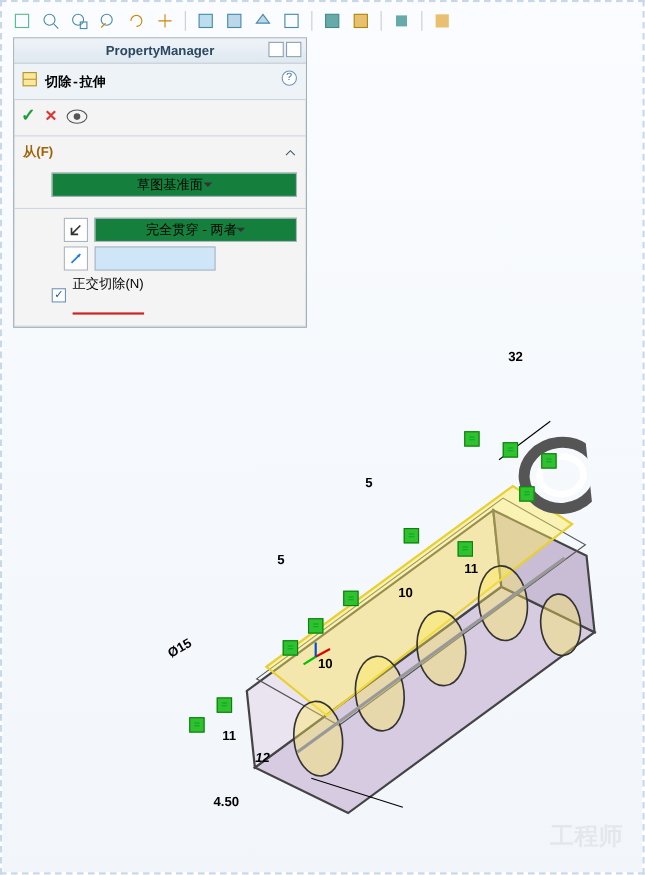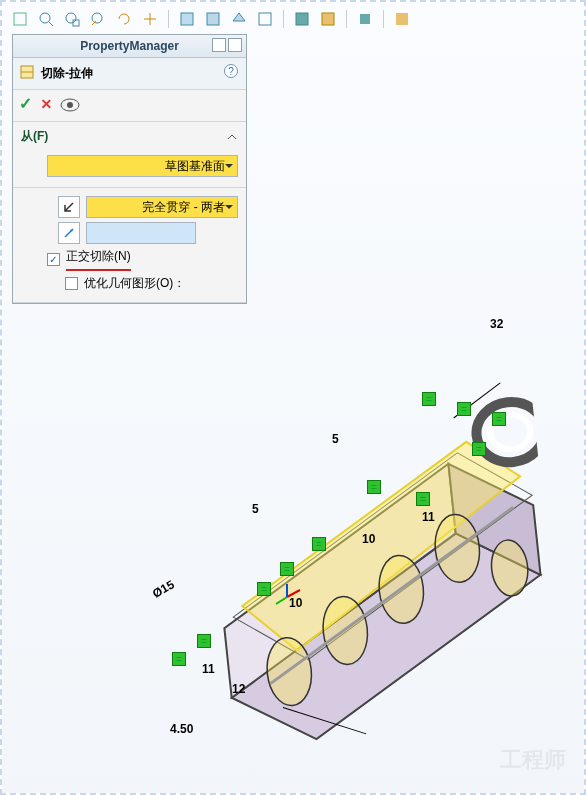--- a/index.html
+++ b/index.html
@@ -35,21 +35,21 @@
     position: absolute; top: 4px; left: 10px; right: 10px; height: 26px;
     display: flex; align-items: center; gap: 10px;
     z-index: 2;
   }
   .tb-icon { width: 16px; height: 16px; display: inline-flex; align-items: center; justify-content: center; }
   .tb-icon svg { width: 16px; height: 16px; }
   .tb-sep { width: 1px; height: 18px; background: #ccc; }
 
   
   .panel {
-    position: absolute; left: 10px; top: 32px; width: 235px;
+    position: absolute; left: 10px; top: 32px; width: 267px;
     background: #f4f4f4;
     border: 1px solid #9aa8b2;
     z-index: 3;
   }
   .panel-title {
     background: linear-gradient(#eef3f8,#dfe8f0);
     border-bottom: 1px solid #b9c4cd;
     padding: 4px 6px;
     display: flex; align-items: center; justify-content: center;
     position: relative;
@@ -57,66 +57,67 @@
   .panel-title-text { font-weight: bold; color: #2c4860; }
   .panel-title-icons { position: absolute; right: 4px; top: 3px; display: flex; gap: 2px; }
   .pt-ico { width: 14px; height: 14px; border: 1px solid #8aa0b0; background: #fff; }
 
   .feature-header {
     display: flex; align-items: center; gap: 6px;
     padding: 6px;
     border-bottom: 1px solid #cdd6de;
     background: #eef3f8;
     position: relative;
+    font-family: Liberation Mono, monospace;
   }
   .feature-header .qmark {
     position: absolute; right: 8px; top: 6px;
     width: 14px; height: 14px; border: 1px solid #6f93b8; border-radius: 7px;
     display: flex; align-items: center; justify-content: center;
     font-size: 10px; color: #3a6da7; background: #fff;
   }
   .ok-cancel {
     display: flex; align-items: center; gap: 8px;
     padding: 4px 6px 8px 6px;
     border-bottom: 1px solid #cdd6de;
   }
   .ok { color: #1e9e3e; font-size: 16px; font-weight: bold; }
   .cancel { color: #d33; font-size: 14px; font-weight: bold; }
   .preview-eye { width: 18px; height: 12px; }
 
   .section { border-bottom: 1px solid #cdd6de; }
   .sec-head {
     display: flex; align-items: center; justify-content: space-between;
     padding: 6px 8px 2px 8px;
-    font-weight: bold; color: #14532d;
+    font-weight: bold; color: #a16207;
   }
   .chev { width: 12px; height: 12px; display: inline-block; }
   .sec-body { padding: 4px 8px 10px 8px; }
   .select {
     width: 100%; height: 22px;
-    border: 1px solid #a8b4bf; background: #fde047;
-    display: flex; align-items: center; justify-content: flex-end;
+    border: 1px solid #a8b4bf; background: #15803d;
+    display: flex; align-items: center; justify-content: center;
     padding: 0 4px;
     position: relative;
   }
   .select .arrow { border: 4px solid transparent; border-top-color: #333; margin-top: 4px; }
   .row { display: flex; align-items: center; gap: 6px; margin-top: 4px; padding-left: 37px; }
   .row-indent { padding-left: 26px; }
   .mini-btn {
     width: 22px; height: 22px; border: 1px solid #a8b4bf; background: #fff;
     display: flex; align-items: center; justify-content: center;
   }
   .input-thin {
     width: 110px; height: 22px; border: 1px solid #a8b4bf; background: #fff;
     padding: 0 4px;
   }
   .input-sel { background: #cfe6f8; }
   .chk { width: 13px; height: 13px; border: 1px solid #6f93b8; background: #fff; display: inline-flex; align-items: center; justify-content: center; font-size: 10px; color: #0b5aa8; vertical-align: middle; }
   .chk.checked::after { content: "✓"; }
-  .underline-red { border-bottom: 2px solid #d02222; padding-bottom: 4px; }
+  .underline-red { border-bottom: 2px solid #d02222; padding-bottom: 17px; }
 
   .dim-label {
     position: absolute; font-size: 12px; font-weight: bold; color: #000;
     background: transparent;
   }
   .rel-sym {
     position: absolute; width: 14px; height: 14px;
     background: #30c030; border: 1px solid #0c7f0c;
   }
   .rel-sym::after {
@@ -152,30 +153,30 @@
   <ellipse cx="250" cy="295" rx="22" ry="34" fill="rgba(255,235,90,.4)" stroke="#333" stroke-width="1.5"></ellipse>
   <ellipse cx="300" cy="320" rx="18" ry="28" fill="rgba(255,235,90,.4)" stroke="#333" stroke-width="1.5"></ellipse>
 
   <line x1="50" y1="410" x2="310" y2="260" stroke="#999" stroke-width="3"></line>
 
   <line x1="260" y1="165" x2="310" y2="135" stroke="#000" stroke-width="1"></line>
   <line x1="60" y1="435" x2="140" y2="470" stroke="#000" stroke-width="1"></line>
 </svg>
 </div>
 
-<div class="dim-label" style="left:460px; top:315px;margin-left:28px;">32</div>
+<div class="dim-label" style="left:460px; top:315px;">32</div>
 <div class="dim-label" style="left:330px; top:430px;">5</div>
 <div class="dim-label" style="left:360px; top:530px;">10</div>
 <div class="dim-label" style="left:420px; top:508px;">11</div>
 <div class="dim-label" style="left:250px; top:500px;">5</div>
 <div class="dim-label" style="left:287px; top:594px;">10</div>
 <div class="dim-label" style="left:200px; top:660px;">11</div>
 <div class="dim-label" style="left:150px; top:580px; transform:rotate(-30deg);">Ø15</div>
-<div class="dim-label" style="left:230px; top:680px;">12</div>
-<div class="dim-label" style="left:168px; top:720px;">4.50</div>
+<div class="dim-label" style="left:230px; top:680px;font-style:italic;">12</div>
+<div class="dim-label" style="left:192px; top:720px;">4.50</div>
 
 <div class="rel-sym" style="left:420px; top:390px;"></div>
 <div class="rel-sym" style="left:455px; top:400px;"></div>
 <div class="rel-sym" style="left:490px; top:410px;"></div>
 <div class="rel-sym" style="left:470px; top:440px;"></div>
 <div class="rel-sym" style="left:365px; top:478px;"></div>
 <div class="rel-sym" style="left:414px; top:490px;"></div>
 <div class="rel-sym" style="left:310px; top:535px;"></div>
 <div class="rel-sym" style="left:278px; top:560px;"></div>
 <div class="rel-sym" style="left:255px; top:580px;"></div>
@@ -335,23 +336,19 @@
               <line x1="3" y1="11" x2="11" y2="3" stroke="#1a7de0" stroke-width="1.5"></line>
               <path d="M11 3 L8 4 L10 6 Z" fill="#1a7de0"></path>
             </svg>
         </span>
         <div class="input-thin input-sel"></div>
       </div>
       <div class="row row-indent">
         <span class="chk checked"></span>
         <span class="underline-red">正交切除(N)</span>
       </div>
-      <div class="row" style="padding-left:44px;">
-        <span class="chk"></span>
-        <span>优化几何图形(O)：</span>
-      </div>
     </div>
   </div>
 
 
 </div>
 
 <div class="watermark">工程师</div>
 
 </body></html>

